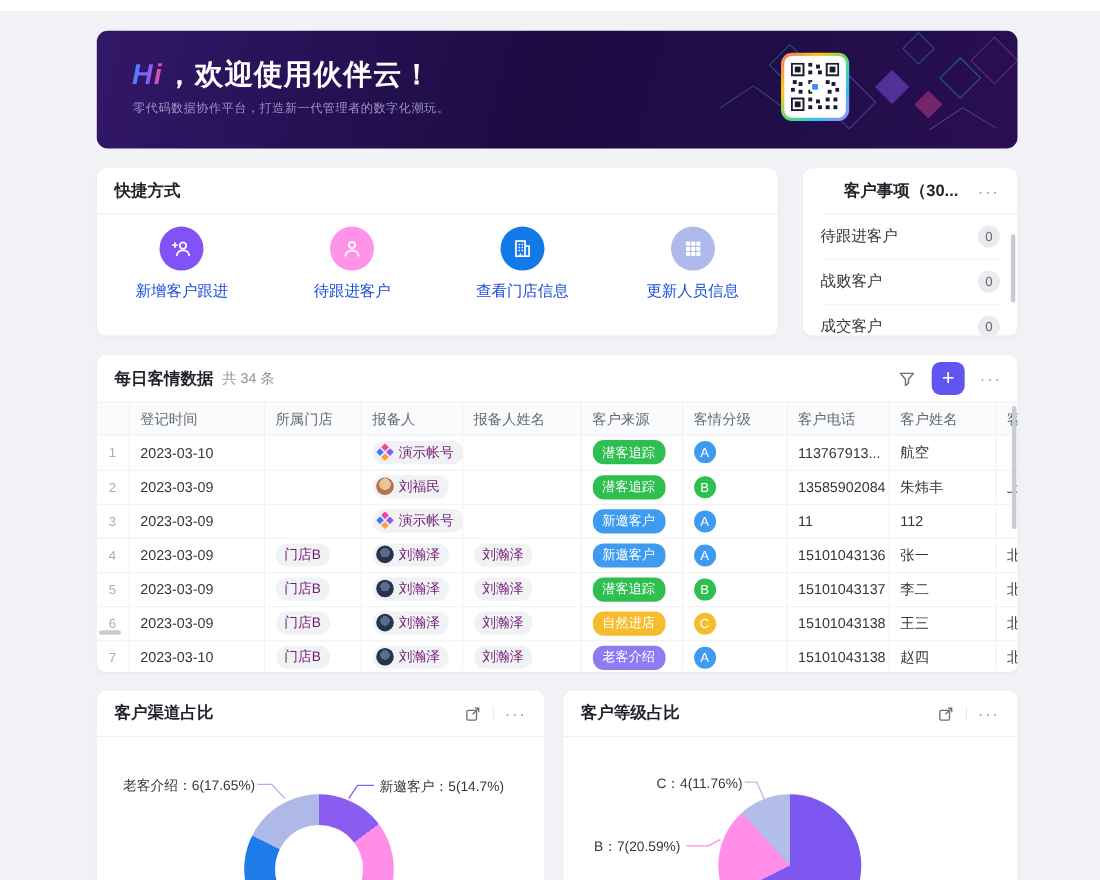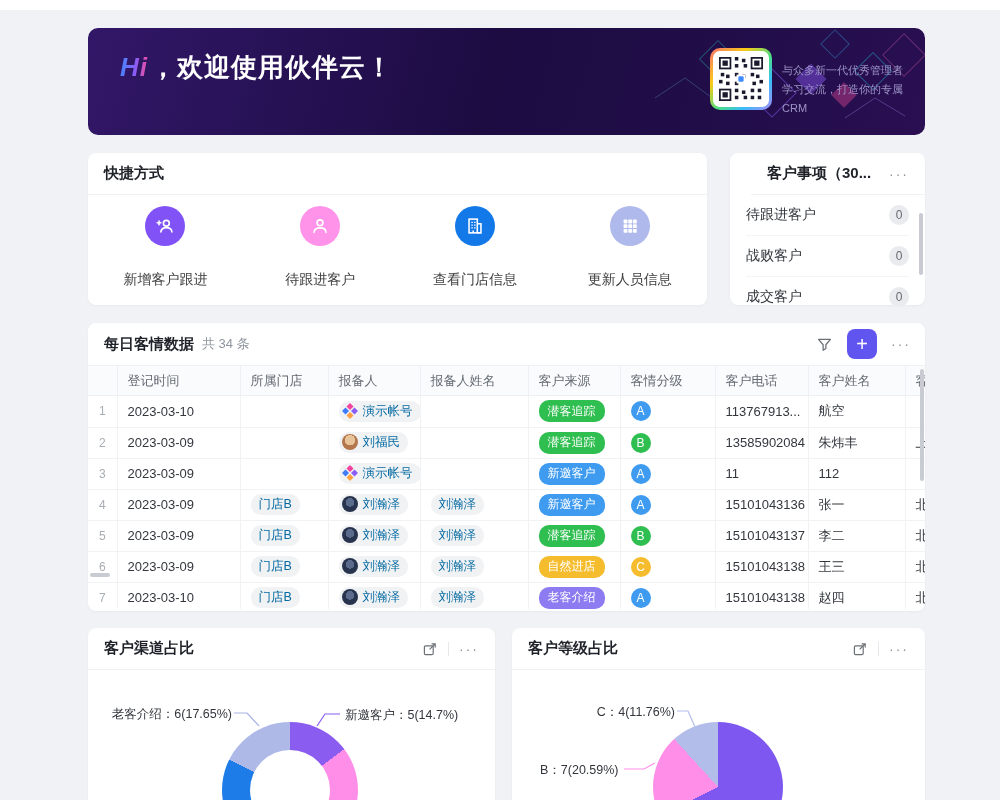--- a/index.html
+++ b/index.html
@@ -25,21 +25,21 @@
   
   .row2{display:flex;gap:23px;margin-top:18px;}
   .shortcut-card{width:619px;height:152px;text-align:right;}
   .matters-card{width:195px;height:152px;position:relative;overflow:hidden;}
   .card-head{height:42px;display:flex;align-items:center;padding:0 16px;border-bottom:1px solid #F0F1F3;
              font-size:15px;font-weight:600;color:#1F2329;box-sizing:border-box;}
   .shortcut-list{display:flex;padding-top:11px;}
   .shortcut{flex:1;display:flex;flex-direction:column;align-items:center;cursor:pointer;}
   .sc-circle{width:40px;height:40px;border-radius:50%;display:flex;align-items:center;justify-content:center;}
   .sc-c0{background:#8153F6;} .sc-c1{background:#FF93E9;} .sc-c2{background:#1379E9;} .sc-c3{background:#AFB9EC;}
-  .sc-label{margin-top:25px;font-size:14px;color:#404040;}
+  .sc-label{margin-top:10px;font-size:14px;color:#1d4ed8;}
   .matters-head{justify-content:space-between;font-weight:600;margin-left:21px;}
   .matters-title{white-space:nowrap;overflow:hidden;max-width:140px;}
   .more-dots{color:#8F959E;font-size:14px;letter-spacing:2px;cursor:pointer;font-weight:400;}
   .matter-item{height:40px;margin:0 16px;display:flex;align-items:center;justify-content:space-between;
                border-bottom:1px solid #F3F4F6;cursor:pointer;}
   .matter-item:last-child{border-bottom:none;}
   .matter-label{font-size:14px;color:#33373D;}
   .badge{min-width:20px;height:20px;border-radius:50%;background:#E9EBEE;color:#646A73;font-size:12px;
          display:flex;align-items:center;justify-content:center;}
   .vthumb{position:absolute;width:4px;border-radius:2px;background:#C8CBD1;}
@@ -56,21 +56,21 @@
   table.grid{border-collapse:collapse;table-layout:fixed;width:877px;font-size:13px;}
   .grid th{height:30px;background:#FAFBFC;color:#646A73;font-weight:400;text-align:left;padding:0 10px;
            border:1px solid #EEF0F3;border-left:none;box-sizing:border-box;white-space:nowrap;overflow:hidden;}
   .grid th:first-child{border-left:none;}
   .grid td{height:31px;padding:0 10px;border-bottom:1px solid #F0F2F4;border-right:1px solid #F0F2F4;
            box-sizing:border-box;color:#33373D;white-space:nowrap;overflow:hidden;}
   .grid td.c-num{text-align:center;color:#A8ADB3;font-size:12px;padding:0 2px;}
   .col-num{width:29px;} .col-date{width:123px;} .col-store{width:88px;} .col-rep{width:92px;}
   .col-repname{width:108px;} .col-src{width:92px;} .col-grade{width:95px;} .col-phone{width:93px;}
   .col-cust{width:97px;} .col-addr{width:60px;}
-  .pill{display:inline-block;background:#F1F2F4;border-radius:10px;padding:2px 8px;font-size:12.5px;color:#0369a1;}
+  .pill{display:inline-block;background:#F1F2F4;border-radius:10px;padding:2px 8px;font-size:12.5px;color:#701a75;}
   .pill:empty{display:none;}
   .rep-pill{display:inline-flex;align-items:center;gap:5px;padding:2px 8px 2px 3px;}
   .avatar-logo,.avatar-photo{width:16px;height:16px;display:inline-flex;border-radius:50%;overflow:hidden;}
   .avatar-photo{background:#34405E;}
   .rep-pill[data-avatar="photo-light"] .avatar-photo{background:radial-gradient(circle at 50% 38%,#E8C49A 0 40%,#B4764C 41% 100%);}
   .rep-pill[data-avatar="photo-dark"] .avatar-photo{background:radial-gradient(circle at 50% 40%,#5A6B8C 0 34%,#28344E 35% 100%);}
   .tag{display:inline-block;border-radius:10px;padding:2.5px 9px;color:#FFF;font-size:12px;}
   .tag[data-color="green"]{background:#2FBE50;}  .tag[data-color="blue"]{background:#3E9BF0;}
   .tag[data-color="amber"]{background:#F5BD2E;}  .tag[data-color="purple"]{background:#8D7BF2;}
   .gradeb{display:inline-flex;width:20px;height:20px;border-radius:50%;color:#FFF;font-size:12px;
@@ -110,20 +110,21 @@
       <rect x="350" y="48" width="34" height="34" transform="rotate(45 367 65)" fill="none" stroke="#8B5CF6" stroke-opacity=".5"></rect>
       <rect x="420" y="6" width="20" height="20" transform="rotate(45 430 16)" fill="none" stroke="#38BDF8" stroke-opacity=".35"></rect>
       <rect x="395" y="40" width="22" height="22" transform="rotate(45 406 51)" fill="#8B5CF6" fill-opacity=".45"></rect>
       <rect x="430" y="58" width="18" height="18" transform="rotate(45 439 67)" fill="#EC4899" fill-opacity=".4"></rect>
       <rect x="455" y="30" width="26" height="26" transform="rotate(45 468 43)" fill="none" stroke="#22D3EE" stroke-opacity=".4"></rect>
       <polyline points="250,70 280,50 310,72 340,52" fill="none" stroke="#7DD3FC" stroke-opacity=".25"></polyline>
       <polyline points="440,90 470,70 500,88" fill="none" stroke="#A78BFA" stroke-opacity=".35"></polyline>
       <rect x="484" y="12" width="30" height="30" transform="rotate(45 499 27)" fill="none" stroke="#F472B6" stroke-opacity=".3"></rect>
     </svg>
     <div class="banner-title"><span class="hi">Hi</span><span>，欢迎使用伙伴云！</span></div>
+    <div class="banner-sub">零代码数据协作平台，打造新一代管理者的数字化潮玩。</div>
     <div class="qr-frame">
       <div class="qr-inner">
         <svg width="44" height="44" viewBox="0 0 25 25">
           <g fill="#1A1A2E">
             <rect x="0" y="0" width="7" height="7"></rect>
               <rect x="18" y="0" width="7" height="7"></rect>
               <rect x="0" y="18" width="7" height="7"></rect>
             <rect x="9" y="0" width="2" height="2"></rect>
               <rect x="13" y="1" width="2" height="2"></rect>
               <rect x="9" y="4" width="2" height="2"></rect>
@@ -156,24 +157,20 @@
             </g>
           <g fill="#1A1A2E">
               <rect x="2" y="2" width="3" height="3"></rect>
               <rect x="20" y="2" width="3" height="3"></rect>
               <rect x="2" y="20" width="3" height="3"></rect>
             </g>
           <rect x="11" y="11" width="3" height="3" rx="0.6" fill="#3E8BFF"></rect>
         </svg>
       </div>
     </div>
-    <div class="qr-text">
-      <div>与众多新一代优秀管理者</div>
-      <div>学习交流，打造你的专属CRM</div>
-    </div>
   </div>
 
   <div class="row2">
     <div class="card shortcut-card">
       <div class="card-head">快捷方式</div>
       <div class="shortcut-list">
         <div class="shortcut">
           <div class="sc-circle sc-c0">
             <svg width="22" height="22" viewBox="0 0 24 24" fill="none" stroke="#FFF" stroke-width="1.8" stroke-linecap="round">
               <circle cx="13.5" cy="9" r="3.2"></circle>

